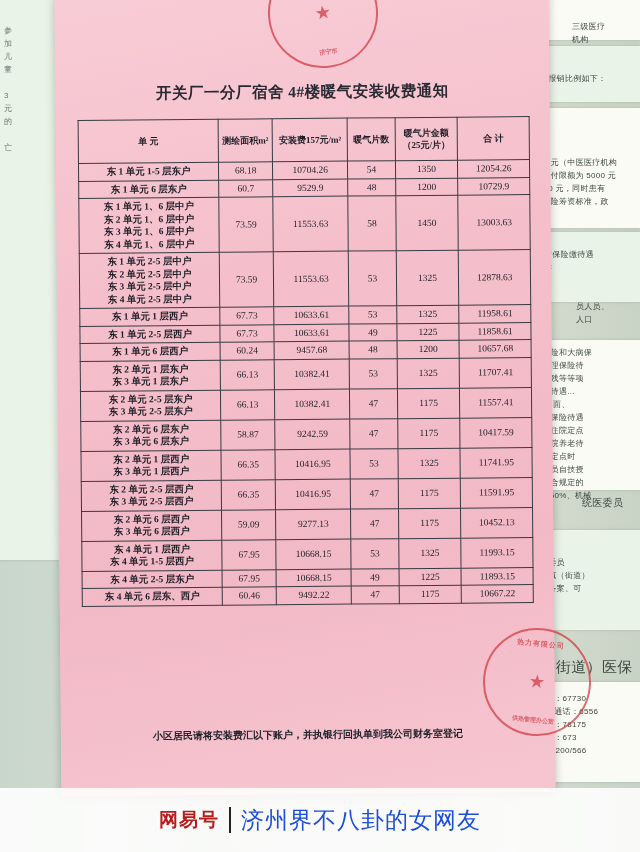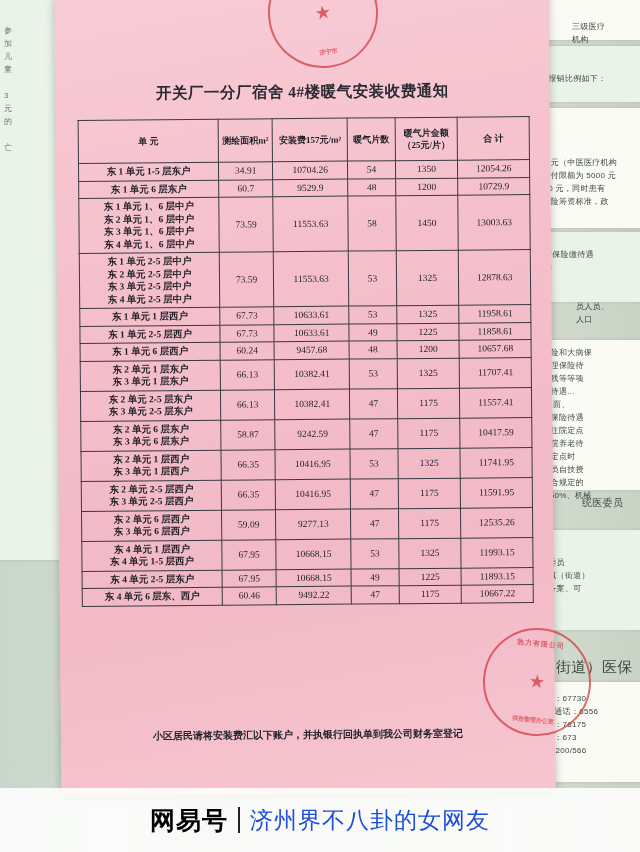--- a/index.html
+++ b/index.html
@@ -173,23 +173,23 @@
     left: 0; right: 0;
     bottom: 0;
     height: 64px;
     background: rgba(255,255,255,0.88);
     display: flex;
     align-items: center;
     justify-content: center;
     gap: 10px;
   }
   .wm-logo {
-    font-size: 25px;
-    font-weight: bold;
-    color: #000000;
+    font-size: 19px;
+    font-weight: bold;
+    color: #b91c1c;
     font-family: "Liberation Serif", serif;
     letter-spacing: 1px;
   }
   .wm-sep {
     width: 2px;
     height: 26px;
     background: #222;
   }
   .wm-text {
     font-size: 23px;
@@ -276,21 +276,21 @@
             <th class="col-area">测绘面积m²</th>
             <th class="col-install">安装费157元/m²</th>
             <th class="col-count">暖气片数</th>
             <th class="col-amount">暖气片金额（25元/片）</th>
             <th class="col-total">合 计</th>
           </tr>
         </thead>
         <tbody id="fee-body">
             <tr>
               <td class="unit">东 1 单元 1-5 层东户</td>
-              <td>34.91</td>
+              <td>68.18</td>
               <td>10704.26</td>
               <td>54</td>
               <td>1350</td>
               <td>12054.26</td>
             </tr>
             <tr>
               <td class="unit">东 1 单元 6 层东户</td>
               <td>60.7</td>
               <td>9529.9</td>
               <td>48</td>
@@ -388,21 +388,21 @@
               <td>1175</td>
               <td>11591.95</td>
             </tr>
             <tr>
               <td class="unit">东 2 单元 6 层西户
 东 3 单元 6 层西户</td>
               <td>59.09</td>
               <td>9277.13</td>
               <td>47</td>
               <td>1175</td>
-              <td>12535.26</td>
+              <td>10452.13</td>
             </tr>
             <tr>
               <td class="unit">东 4 单元 1 层西户
 东 4 单元 1-5 层西户</td>
               <td>67.95</td>
               <td>10668.15</td>
               <td>53</td>
               <td>1325</td>
               <td>11993.15</td>
             </tr>

